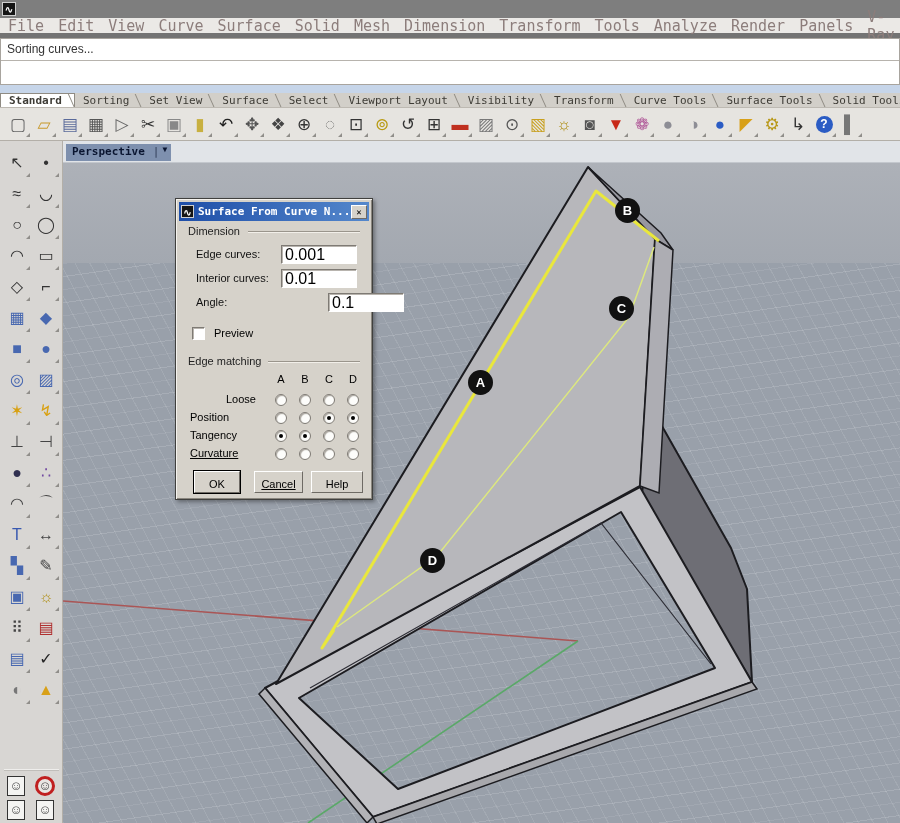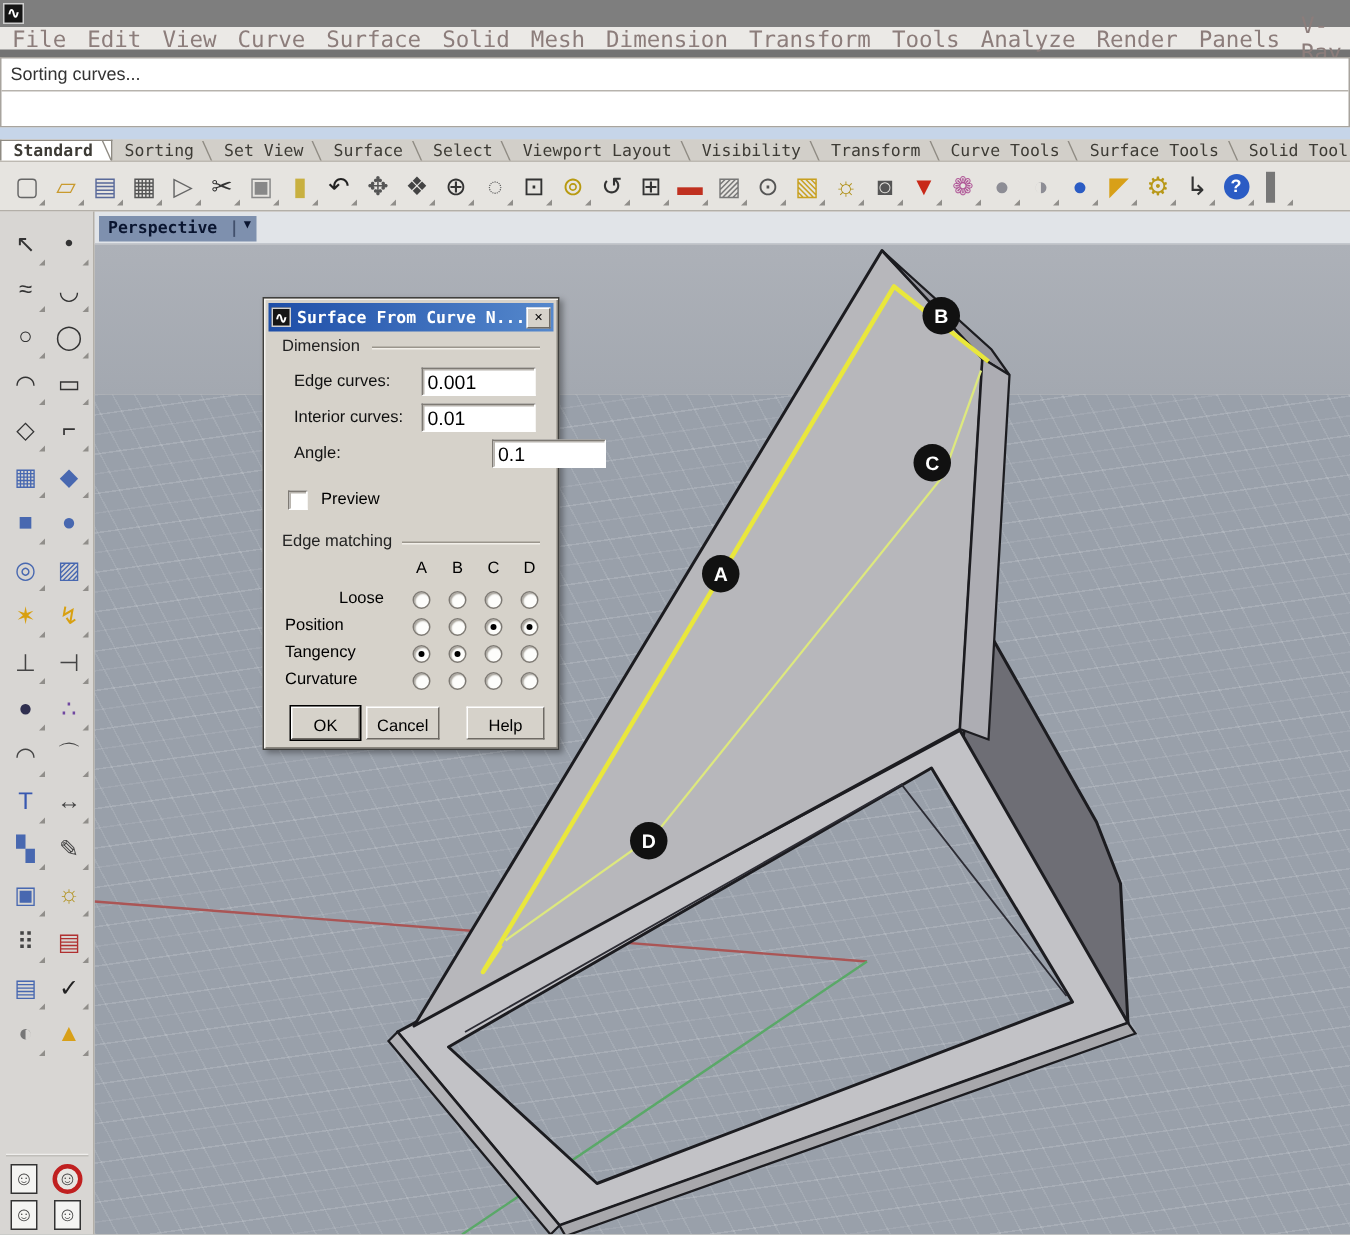--- a/index.html
+++ b/index.html
@@ -120,21 +120,21 @@
     border:1px solid; border-color:#fff #6e6a64 #6e6a64 #fff; font-size:9px;
     font-weight:bold; text-align:center; line-height:12px; margin-right:2px;
     cursor:default; }
   .grp-label { position:absolute; left:12px; font-size:11px; color:#222;
     background:#d6d2ca; padding-right:4px; z-index:2; }
   .grp-line { position:absolute; height:2px; border-top:1px solid #9a958c;
     border-bottom:1px solid #f2efe9; }
   .fld-label { position:absolute; left:20px; font-size:11px; color:#111; }
   .fld-input { position:absolute; left:105px; width:76px; height:19px;
     background:#fff; border:1px solid; border-color:#7e7a74 #fff #fff #7e7a74;
-    box-shadow:inset 1px 1px 0 #b8b4ae; font-size:13px; padding:1px 3px;
+    box-shadow:inset 1px 1px 0 #b8b4ae; font-size:16px; padding:1px 3px;
     font-family:"Liberation Sans", sans-serif; }
   #chk-preview { position:absolute; left:16px; top:128px; width:13px; height:13px;
     background:#fff; border:1px solid; border-color:#7e7a74 #fff #fff #7e7a74;
     box-shadow:inset 1px 1px 0 #b8b4ae; cursor:default; }
   #lbl-preview { position:absolute; left:38px; top:128px; }
   #em-grid { position:absolute; left:12px; top:174px; width:174px; }
   .em-head { position:absolute; width:14px; text-align:center; font-size:11px; }
   .em-rowlabel { position:absolute; left:2px; font-size:11px; }
   .radio { position:absolute; width:12px; height:12px; border-radius:50%;
     background:#fdfdfb; border:1px solid #7e7a74;
@@ -490,27 +490,27 @@
         <span class="em-rowlabel" style="top: 38px;">Position</span>
         <span class="radio" style="left: 87px; top: 39px;"></span>
         <span class="radio" style="left: 111px; top: 39px;"></span>
         <span class="radio sel" style="left: 135px; top: 39px;"></span>
         <span class="radio sel" style="left: 159px; top: 39px;"></span>
         <span class="em-rowlabel" style="top: 56px;">Tangency</span>
         <span class="radio sel" style="left: 87px; top: 57px;"></span>
         <span class="radio sel" style="left: 111px; top: 57px;"></span>
         <span class="radio" style="left: 135px; top: 57px;"></span>
         <span class="radio" style="left: 159px; top: 57px;"></span>
-        <span class="em-rowlabel" style="top: 74px;">Curvature</span>
+        <span class="em-rowlabel" style="top: 74px; text-decoration: underline;">Curvature</span>
         <span class="radio" style="left: 87px; top: 75px;"></span>
         <span class="radio" style="left: 111px; top: 75px;"></span>
         <span class="radio" style="left: 135px; top: 75px;"></span>
         <span class="radio" style="left: 159px; top: 75px;"></span>
       </div>
 
     <div id="dlg-buttons">
         <button class="btn default" style="left: 18px; width: 46px;">OK</button>
-        <button class="btn" style="left: 68px; width: 49px;">Cancel</button>
+        <button class="btn" style="left: 78px; width: 49px; text-decoration: underline;">Cancel</button>
         <button class="btn" style="left: 135px; width: 52px;">Help</button>
       </div>
   </div>
 
 </div>
 
 </body></html>

